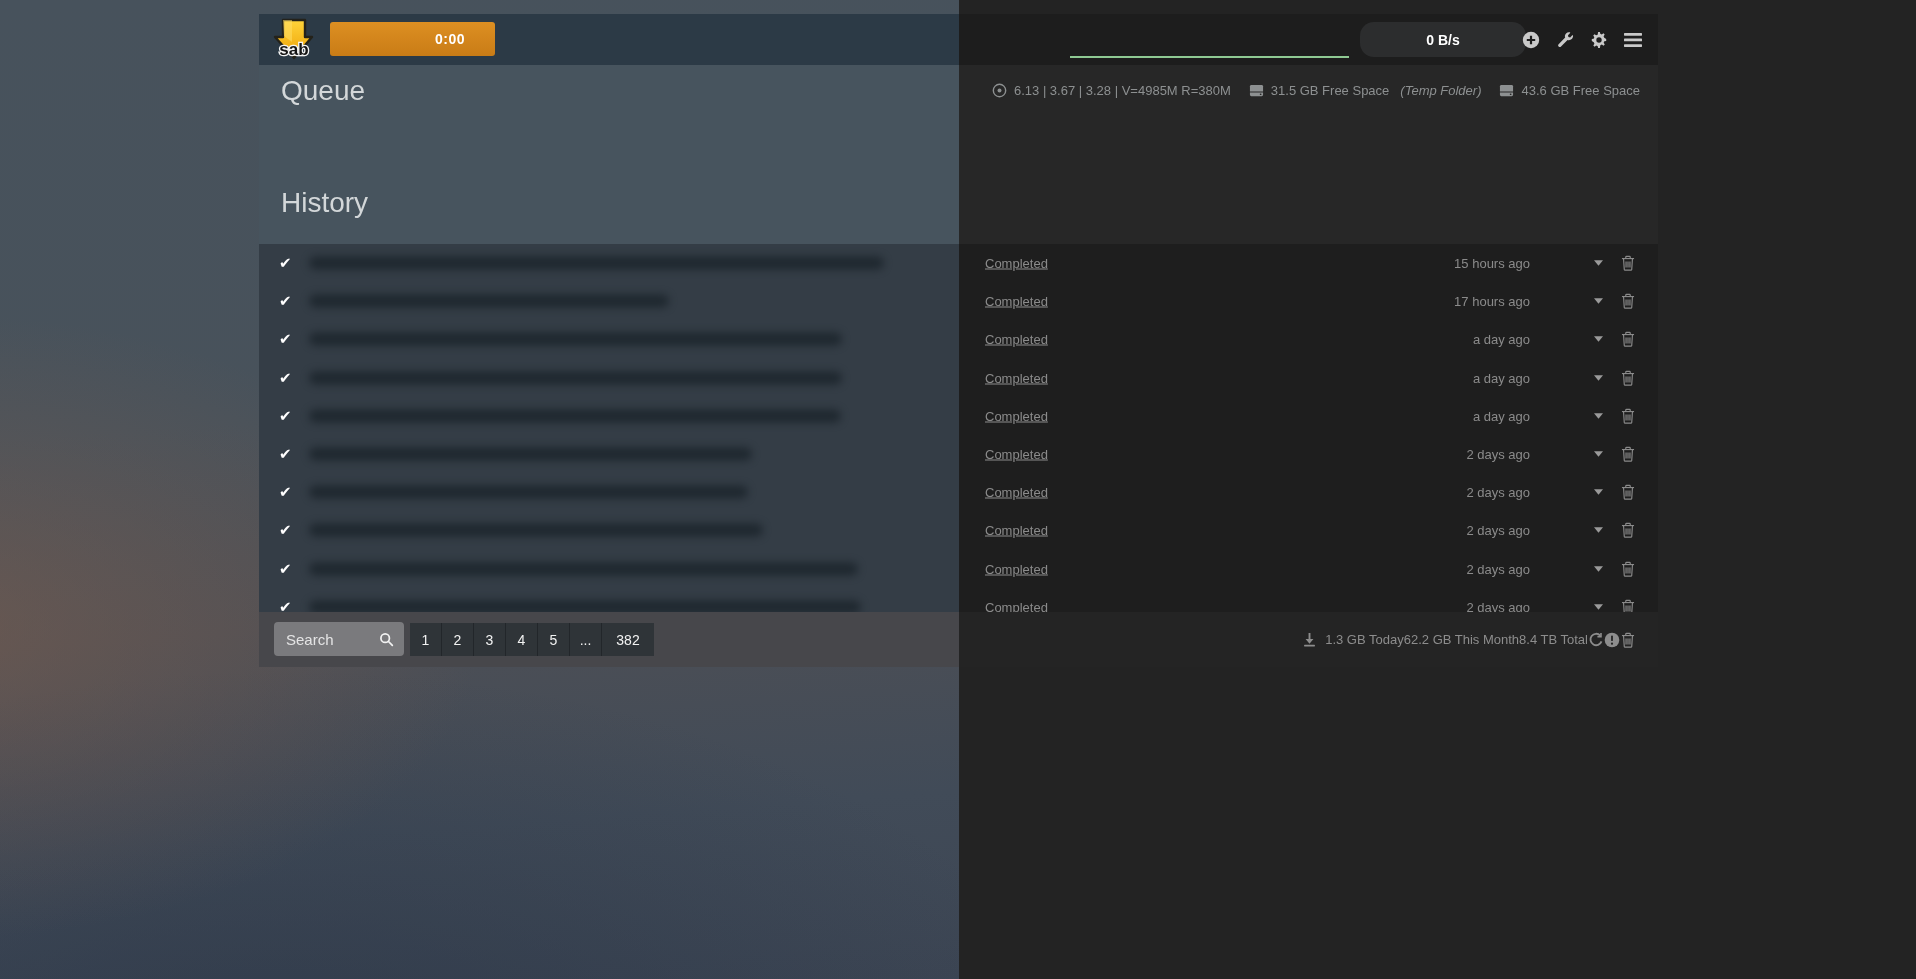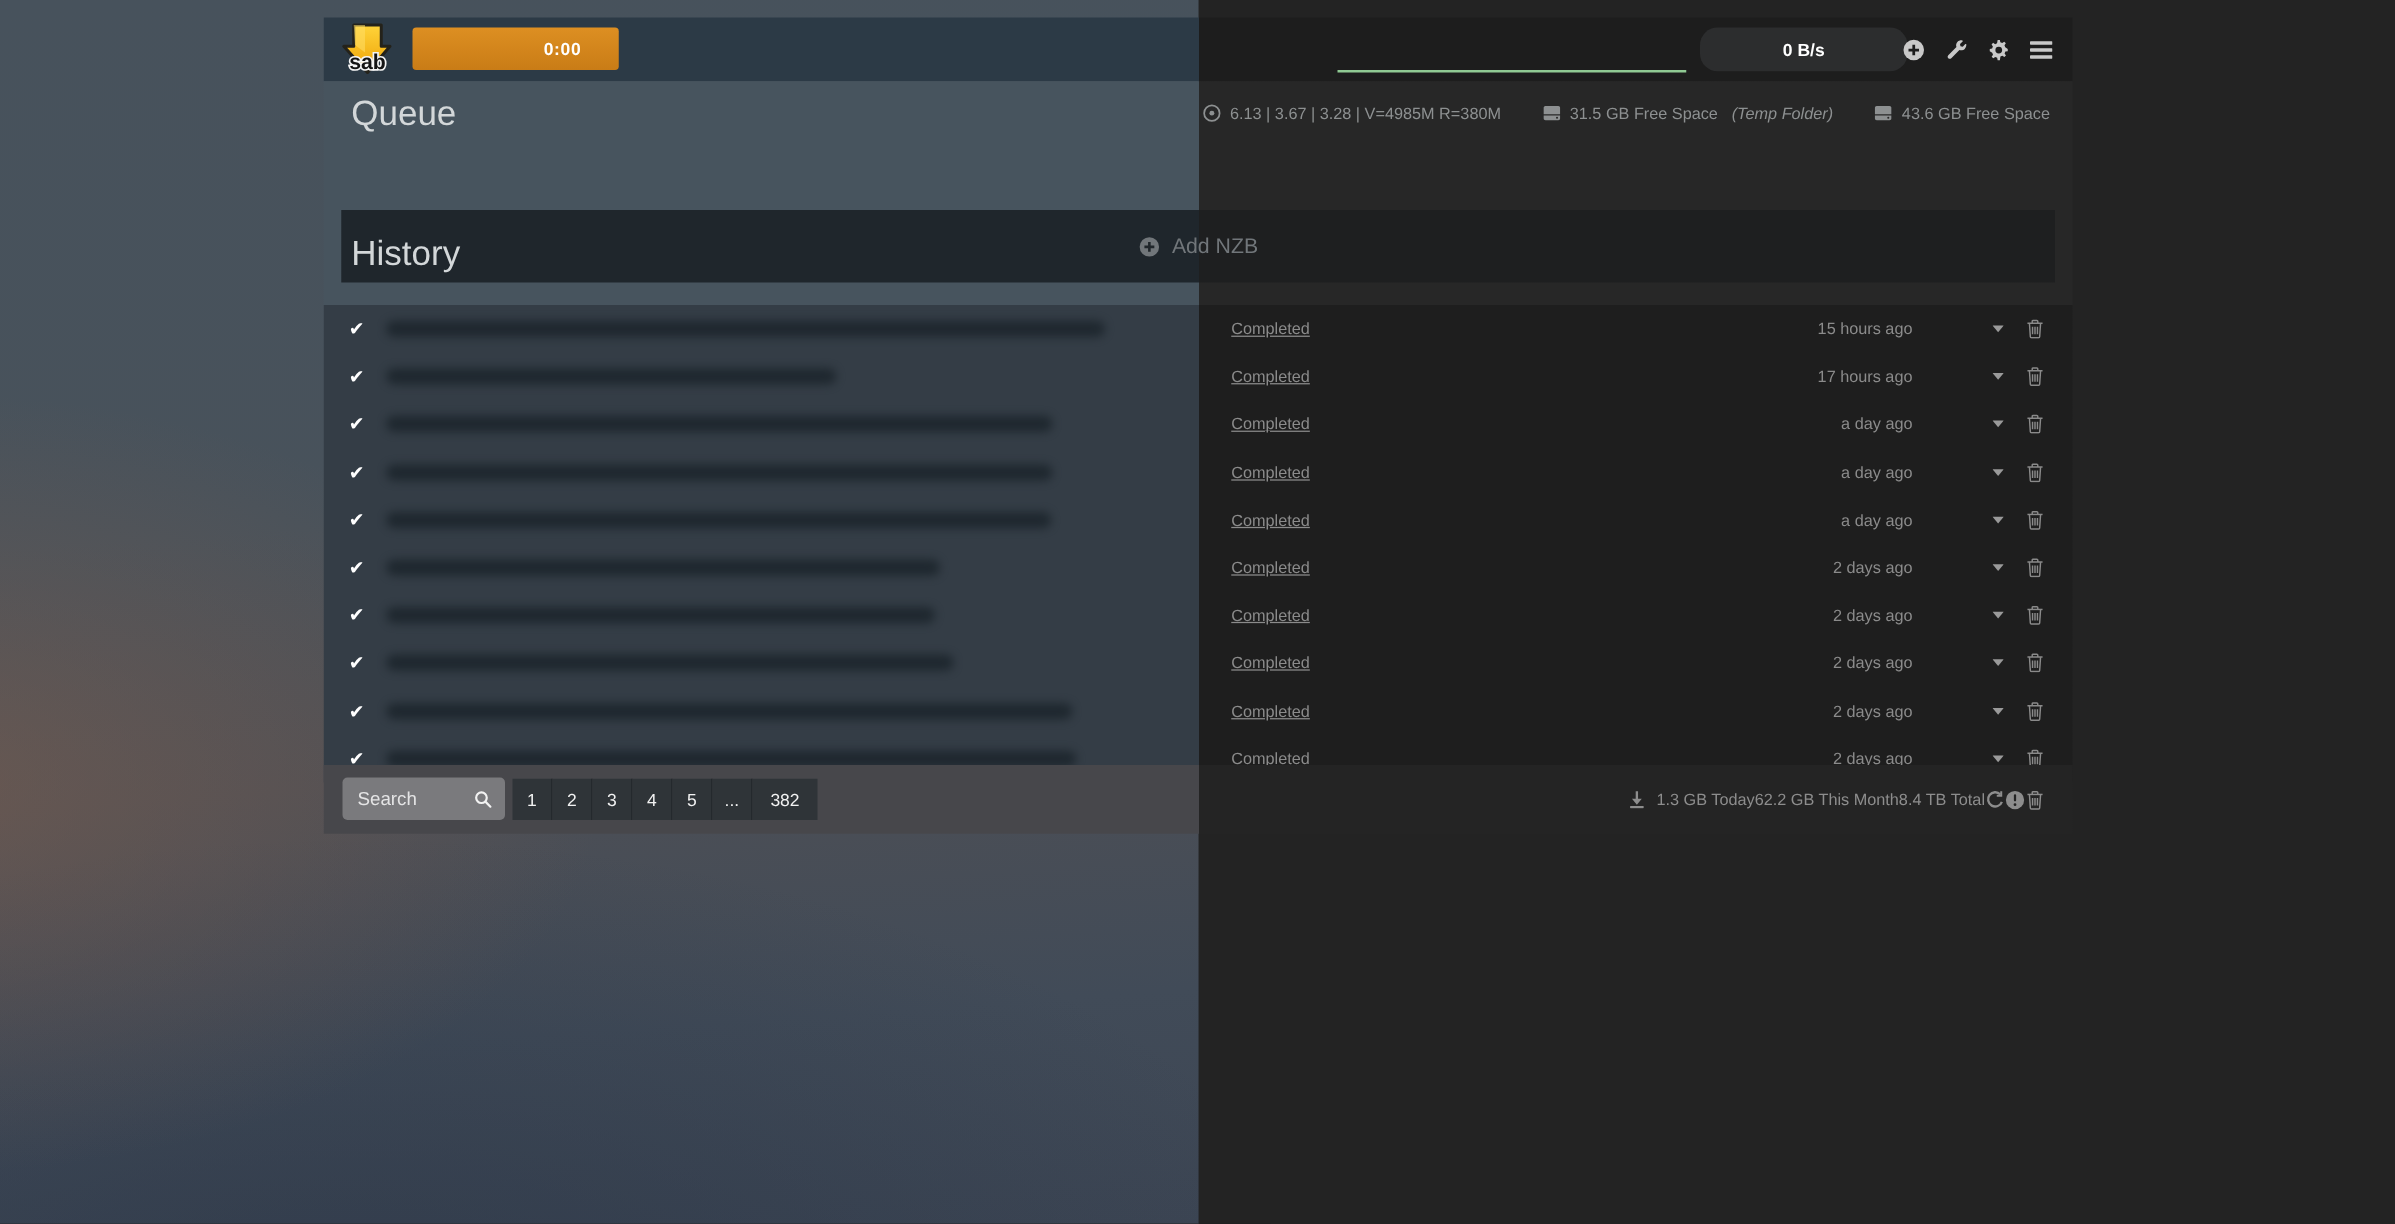--- a/index.html
+++ b/index.html
@@ -42,21 +42,21 @@
     position:absolute;left:1101px;top:8px;width:166px;height:35px;background:#2c2d2e;border-radius:14px;
     display:flex;align-items:center;justify-content:center;color:#fff;font-size:14px;font-weight:bold;cursor:pointer;
   }
   .speed-caret{position:absolute;right:11px;font-size:8px;color:#cfcfcf;display:flex;}
   .nav-actions{position:absolute;right:16px;top:0;height:51px;display:flex;align-items:center;gap:16px;}
   .nav-icon{color:#c9c9c9;font-size:18px;display:flex;cursor:pointer;}
   .nav-icon svg{width:1em;height:1em;display:block;}
   
   .content-top{--l:#47545e;--r:#272727;position:absolute;left:0;top:51px;width:1399px;height:179px;}
   .queue-title{position:absolute;left:22px;top:10px;font-size:28px;color:#d3d7d9;}
-  .stats{position:absolute;right:18px;top:18px;display:flex;align-items:center;gap:33px;
+  .stats{position:absolute;right:18px;top:18px;display:flex;align-items:center;gap:18px;
          color:#8d9091;font-size:13px;white-space:nowrap;justify-content:space-between;}
   .stat{display:flex;align-items:center;gap:7px;}
   .stat .icon{display:flex;font-size:15px;}
   .stat .icon svg{width:1em;height:1em;display:block;}
   .temp-note{font-style:italic;margin-left:4px;}
   .addnzb{
     position:absolute;left:14px;top:103px;width:1371px;height:58px;
     background:linear-gradient(90deg,#1f262c 0,#1f262c 686px,#1e1f20 686px,#1e1f20 100%);
     display:flex;align-items:center;justify-content:center;gap:10px;color:#71767a;font-size:17px;cursor:pointer;
   }
@@ -207,29 +207,20 @@
             <svg viewBox="0 0 16 14" fill="currentColor">
               <path d="M2.5 1h11c.8 0 1.5.7 1.5 1.5V8H1V2.5C1 1.7 1.7 1 2.5 1z"></path>
               <path d="M1 9h14v2.5c0 .8-.7 1.5-1.5 1.5h-11C1.7 13 1 12.3 1 11.5z"></path>
               <circle cx="12.4" cy="11" r=".9" fill="#272727"></circle>
             </svg>
           </span>
         <span>43.6 GB Free Space</span>
       </span>
     </div>
 
-    <div class="addnzb">
-      <span class="icon">
-          <svg viewBox="0 0 18 18">
-            <circle cx="9" cy="9" r="8.2" fill="currentColor"></circle>
-            <path d="M9 4.8v8.4M4.8 9h8.4" stroke="#20262b" stroke-width="2.2"></path>
-          </svg>
-        </span>
-      <span>Add NZB</span>
-    </div>
 
     <div class="history-title">History</div>
   </div>
 
   <div class="rows split">
     <div class="hrow">
       <span class="check">✔</span>
       <span class="blob" style="width: 575px;"></span>
       <span class="status">Completed</span>
       <span class="time">15 hours ago</span>

